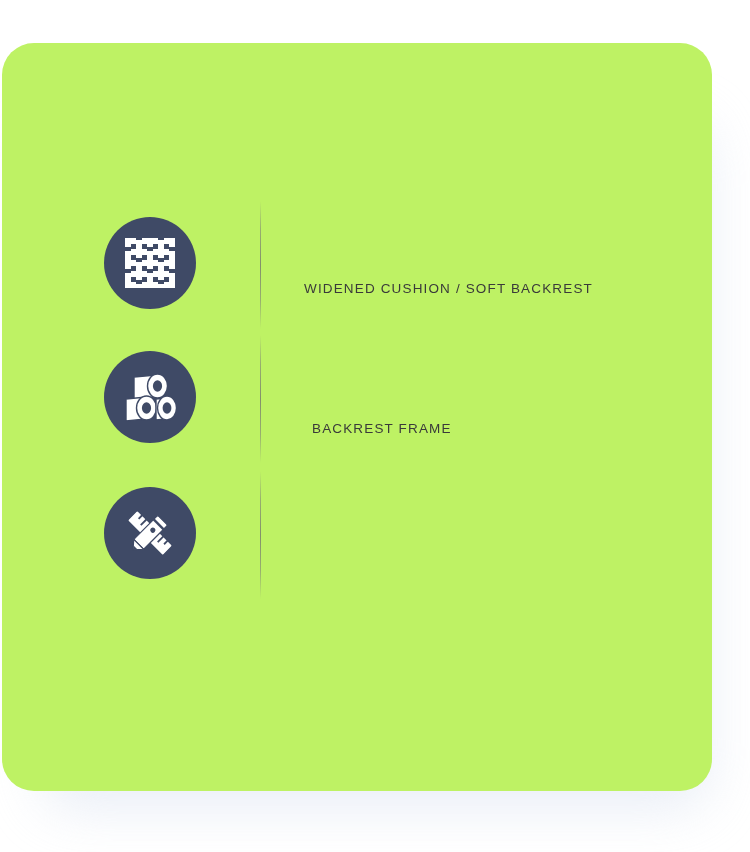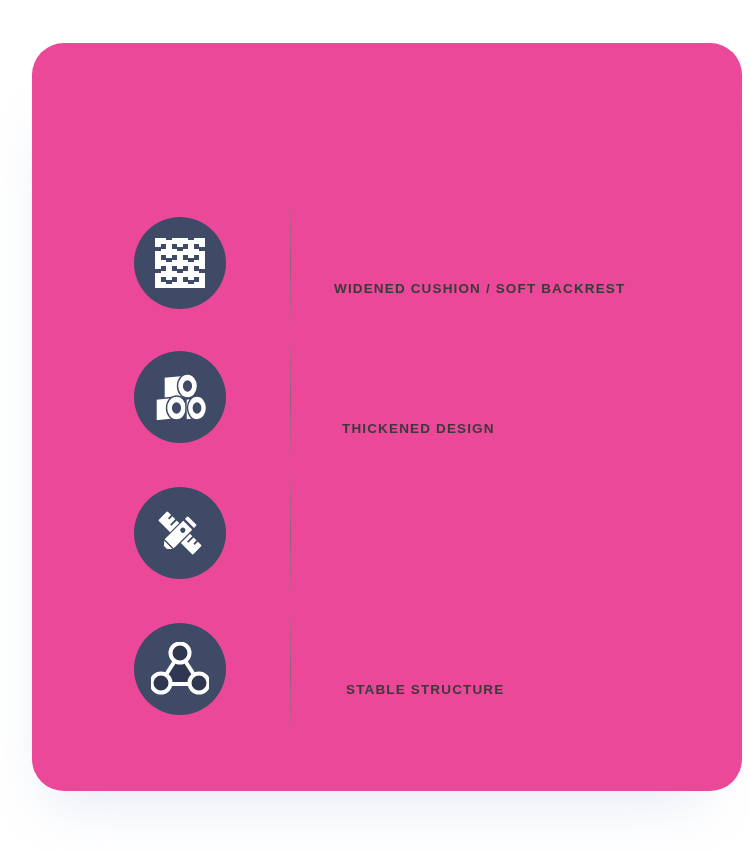--- a/index.html
+++ b/index.html
@@ -29,27 +29,26 @@
     width: 670px;
     height: 690px;
     border-radius: 34px;
     background: #d9e1f0;
     filter: blur(26px);
     opacity: 0.55;
   }
 
   .card {
     position: absolute;
-    left: 32px;
+    left: 2px;
     top: 43px;
     width: 710px;
     height: 748px;
-    background: #ec4899;
+    background: #bef264;
     border-radius: 32px;
-    font-weight: bold;
   }
 
   .rows {
     position: absolute;
     left: 0;
     top: 0;
     width: 100%;
     height: 100%;
   }
 
@@ -172,21 +171,21 @@
               <ellipse cx="47" cy="39" rx="9.5" ry="12"></ellipse>
             </g>
             <g fill="#3f4a66">
               <ellipse cx="37.5" cy="17" rx="4.6" ry="5.8"></ellipse>
               <ellipse cx="26.5" cy="39" rx="4.6" ry="5.8"></ellipse>
               <ellipse cx="47" cy="39" rx="4.4" ry="5.8"></ellipse>
             </g>
           </svg>
         </div>
         <div class="divider"></div>
-        <div class="feature-label">THICKENED DESIGN</div>
+        <div class="feature-label">BACKREST FRAME</div>
       </div>
 
       <div class="feature-row r2">
         <div class="icon-circle">
           <svg width="58" height="58" viewBox="0 0 58 58" aria-hidden="true">
             <g transform="rotate(45 29 29)">
 
               <g fill="#ffffff" stroke="#3f4a66" stroke-width="1.2">
                 <rect x="4" y="22" width="50" height="14" rx="1.5"></rect>
               </g>
@@ -210,28 +209,16 @@
                 <rect x="40" y="22" width="2.4" height="14"></rect>
                 <circle cx="33" cy="29" r="2.6"></circle>
                 <path d="M8.6 26.2 L5 29 L8.6 31.8 Z"></path>
               </g>
             </g>
           </svg>
         </div>
         <div class="divider"></div>
       </div>
 
-      <div class="feature-row r3">
-        <div class="icon-circle">
-          <svg width="58" height="54" viewBox="0 0 58 54" aria-hidden="true">
-            <path d="M29 11 L49 42 L9 42 Z" fill="#2f3850" stroke="#ffffff" stroke-width="4" stroke-linejoin="round"></path>
-            <circle cx="29" cy="11" r="9.5" fill="#2f3850" stroke="#ffffff" stroke-width="4"></circle>
-            <circle cx="10" cy="41" r="9.5" fill="#2f3850" stroke="#ffffff" stroke-width="4"></circle>
-            <circle cx="48" cy="41" r="9.5" fill="#2f3850" stroke="#ffffff" stroke-width="4"></circle>
-          </svg>
-        </div>
-        <div class="divider"></div>
-        <div class="feature-label">STABLE STRUCTURE</div>
-      </div>
 
     </div>
   </div>
 </div>
 
 </body></html>

